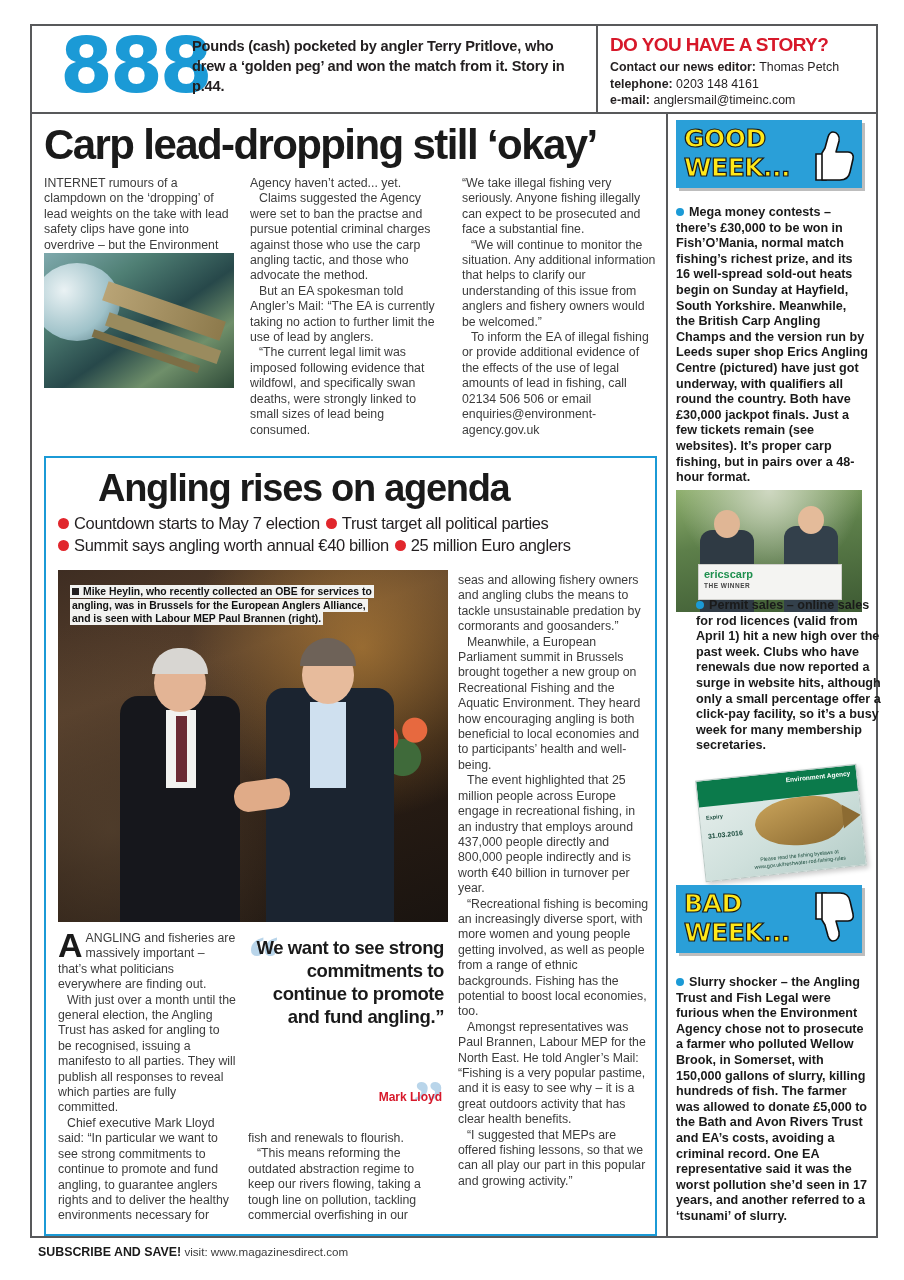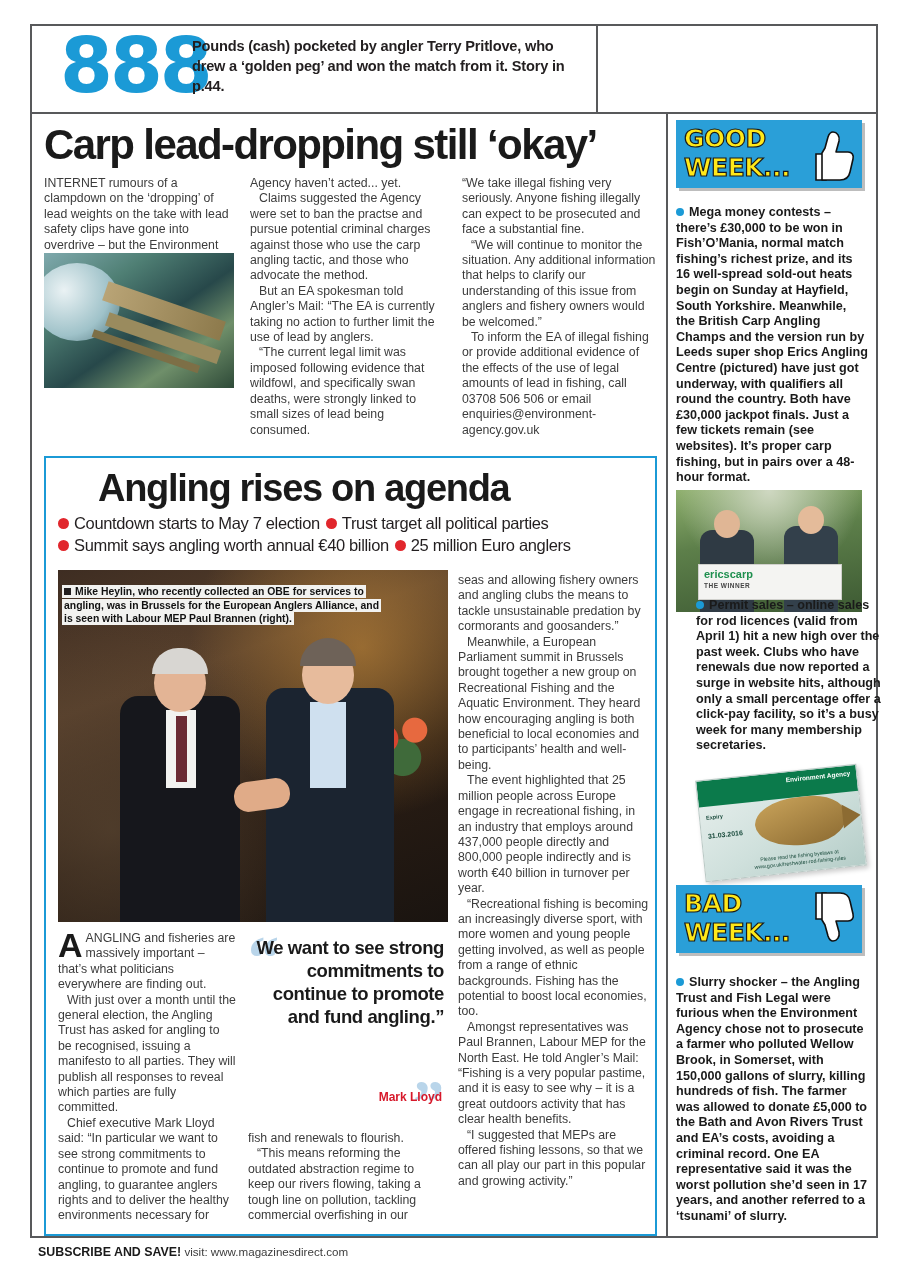--- a/index.html
+++ b/index.html
@@ -116,21 +116,21 @@
   .p2-shirtB{position:absolute;left:252px;top:132px;width:36px;height:86px;background:#cfe0ef;}
   .p2-hands{position:absolute;left:176px;top:210px;width:56px;height:30px;border-radius:14px;background:#e0ab88;transform:rotate(-8deg);}
   .p2-flowers{position:absolute;left:300px;top:140px;width:86px;height:72px;
      background:radial-gradient(circle at 30% 40%,#d8452f 0 14px,transparent 15px),
                 radial-gradient(circle at 66% 28%,#e7693f 0 12px,transparent 13px),
                 radial-gradient(circle at 52% 66%,#3f6a3a 0 18px,transparent 19px);}
   .cap2{
     position:absolute;left:62px;top:585px;width:320px;
     font-size:10.4px;line-height:13.6px;font-weight:bold;color:#111;
   }
-  .cap2 span.hl{background:#f2f2f0;box-decoration-break:clone;-webkit-box-decoration-break:clone;padding:1px 2px;}
+  .cap2 span.hl{background:#f2f2f0;box-decoration-break:clone;-webkit-box-decoration-break:clone;padding:1px 2px;margin-left:8px;}
 
   
   .a2{position:absolute;font-size:12.3px;line-height:15.4px;color:#3c3c3c;}
   .a2 p{margin:0;text-indent:9px;}
   .a2 p.first{text-indent:0;}
   .a2-c1{left:58px;top:931px;width:178px;}
   .a2-c2{left:248px;top:1131px;width:196px;}
   .a2-c3{left:458px;top:573px;width:192px;}
 
   .dropcap{
@@ -218,40 +218,55 @@
   <div class="vrule-left"></div>
   <div class="vrule-right"></div>
   <div class="vrule-col"></div>
   <div class="vrule-head"></div>
 
   <div class="num-block">
     <div class="big-number">888</div>
   </div>
   <div class="num-text">Pounds (cash) pocketed by angler Terry Pritlove, who drew a ‘golden peg’ and won the match from it. Story in p.44.</div>
 
+  <div class="story-box">
+    <div class="story-title">DO YOU HAVE A STORY?</div>
+    <div class="story-line">
+      <b>Contact our news editor:</b>
+      <span>Thomas Petch</span>
+    </div>
+    <div class="story-line">
+      <b>telephone:</b>
+      <span>0203 148 4161</span>
+    </div>
+    <div class="story-line">
+      <b>e-mail:</b>
+      <span>anglersmail@timeinc.com</span>
+    </div>
+  </div>
 
   <div class="headline-1">Carp lead-dropping still ‘okay’</div>
 
   <div class="a1 a1-c1">
     <p class="first">INTERNET rumours of a clampdown on the ‘dropping’ of lead weights on the take with lead safety clips have gone into overdrive – but the Environment</p>
   </div>
 
   <div class="photo1"></div>
 
   <div class="a1 a1-c2">
     <p class="first">Agency haven’t acted... yet.</p>
     <p>Claims suggested the Agency were set to ban the practse and pursue potential criminal charges against those who use the carp angling tactic, and those who advocate the method.</p>
     <p>But an EA spokesman told Angler’s Mail: “The EA is currently taking no action to further limit the use of lead by anglers.</p>
     <p>“The current legal limit was imposed following evidence that wildfowl, and specifically swan deaths, were strongly linked to small sizes of lead being consumed.</p>
   </div>
 
   <div class="a1 a1-c3">
     <p class="first">“We take illegal fishing very seriously. Anyone fishing illegally can expect to be prosecuted and face a substantial fine.</p>
     <p>“We will continue to monitor the situation. Any additional information that helps to clarify our understanding of this issue from anglers and fishery owners would be welcomed.”</p>
-    <p>To inform the EA of illegal fishing or provide additional evidence of the effects of the use of legal amounts of lead in fishing, call 03708 506 506 or email enquiries@environment-agency.gov.uk</p>
+    <p>To inform the EA of illegal fishing or provide additional evidence of the effects of the use of legal amounts of lead in fishing, call 02134 506 506 or email enquiries@environment-agency.gov.uk</p>
   </div>
 
   <div class="box2"></div>
   <div class="headline-2">Angling rises on agenda</div>
 
   <div class="bullets">
     <div class="brow">
       <span class="rdot"></span><span>Countdown starts to May 7 election</span><span class="rdot mid"></span><span>Trust target all political parties</span>
     </div>
     <div class="brow">

